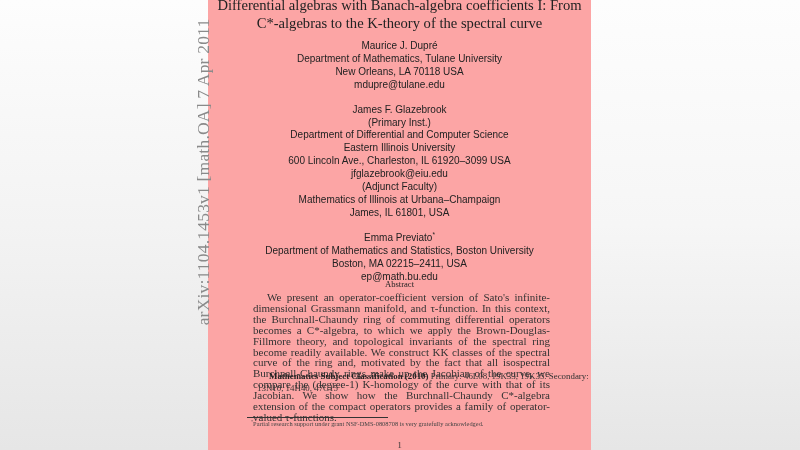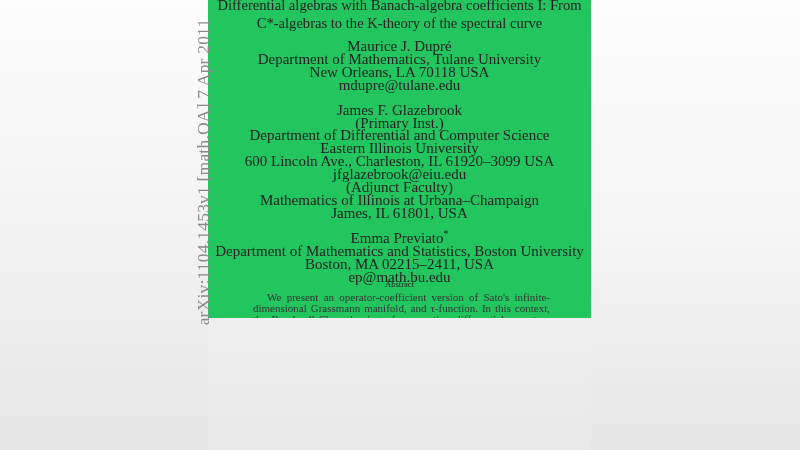--- a/index.html
+++ b/index.html
@@ -11,40 +11,40 @@
     }
     .backdrop-left {
       position: absolute; left: 0; top: 0; width: 208px; height: 450px;
       background: linear-gradient(to bottom, #fdfdfd 0%, #f3f3f3 50%, #e6e6e6 100%);
     }
     .backdrop-right {
       position: absolute; left: 591px; top: 0; width: 209px; height: 450px;
       background: linear-gradient(to bottom, #fdfdfd 0%, #f6f6f6 50%, #e6e6e6 100%);
     }
     .page {
-      position: absolute; left: 208px; top: 0; width: 383px; height: 318px;
-      background: #22c55e; overflow: hidden;
+      position: absolute; left: 208px; top: 0; width: 383px; height: 450px;
+      background: #fca5a5; overflow: hidden;
     }
     .stamp {
       position: absolute; left: 203px; top: 172px;
       transform: translate(-50%, -50%) rotate(-90deg);
       white-space: nowrap;
       font-family: "Liberation Serif", serif;
       font-size: 17.5px; color: #8a8a8a; letter-spacing: 0.2px;
     }
     .center { text-align: center; }
     .title {
       position: absolute; left: 0; width: 383px; top: -4px;
       font-family: "Liberation Serif", serif;
       font-size: 14.6px; line-height: 18px; color: #222;
     }
     .authors {
       position: absolute; left: 0; width: 383px; top: 40px;
-      font-family: Liberation Serif, serif;
-      font-size: 15px; line-height: 12.9px; color: #222; text-align: center;
+      font-family: Liberation Sans, sans-serif;
+      font-size: 10px; line-height: 12.9px; color: #222; text-align: center;
     }
     .authors .gap { height: 12px; }
     .abstract-head {
       position: absolute; left: 0; width: 383px; top: 279px;
       font-family: "Liberation Serif", serif; font-weight: normal;
       font-size: 8.6px; color: #222;
     }
     .abstract-body {
       position: absolute; left: 45px; width: 297px; top: 292px;
       font-family: Liberation Serif, serif;

